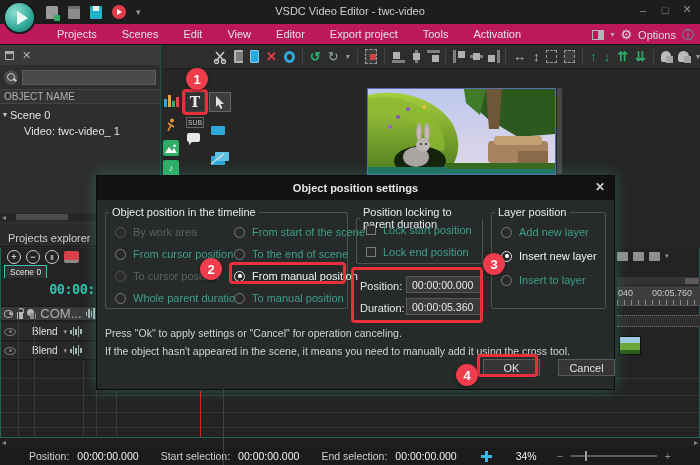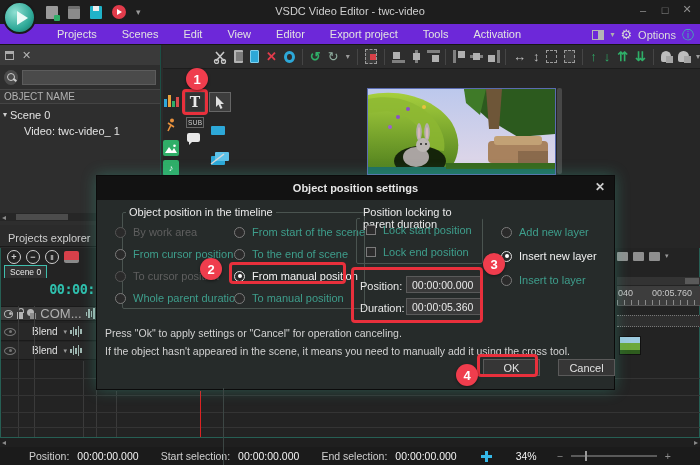--- a/index.html
+++ b/index.html
@@ -19,21 +19,21 @@
         border-top:7px solid transparent;border-bottom:7px solid transparent}
   .qa{width:12px;height:13px;background:#9a9a9a;border-radius:1px;position:relative}
   .qa.new::after{content:"";position:absolute;right:-2px;bottom:-2px;width:6px;height:6px;background:#2fae68;border-radius:1px}
   .qa.open{background:#8b8b8b;border-top:3px solid #6e6e6e}
   .qa.save{background:#1fb3c9}
   .qa.save::after{content:"";position:absolute;left:3px;top:0;width:6px;height:5px;background:#eee}
   .qa.export{background:#e23b4b;border-radius:50%;width:14px;height:14px}
   .qa.export::after{content:"";position:absolute;left:5px;top:4px;border-left:5px solid #fff;
         border-top:3px solid transparent;border-bottom:3px solid transparent}
   .wbtn{color:#8f8f8f;font-size:11px;width:22px;text-align:center}
-  .menubar{position:absolute;left:0;top:24px;width:700px;height:21px;background:#6d28d9;border-bottom:1px solid #171717}
+  .menubar{position:absolute;left:0;top:24px;width:700px;height:21px;background:#be185d;border-bottom:1px solid #171717}
   .menu-item{color:#e2e2e2;padding:0 2px}
   .layout-ico{width:12px;height:10px;border:1px solid #b5b5b5;position:relative}
   .layout-ico::after{content:"";position:absolute;right:0;top:0;width:5px;height:8px;background:#b5b5b5}
 
   
   .toolbar{position:absolute;left:163px;top:45px;width:537px;height:24px;background:#2d2d2d;
            border-bottom:1px solid #1d1d1d;display:flex;align-items:center;gap:7px;padding-left:50px}
   .tsep{width:1px;height:16px;background:#454545;flex:none}
   .gl{font-size:13px;line-height:1}
   .green{color:#2fae68;font-weight:bold}
@@ -491,21 +491,21 @@
     </span>
   <span style="color:#8f8f8f">+</span>
 </div>
 
 <div class="dialog">
   <div class="dlg-title">
     <span>Object position settings</span>
     <span class="dlg-close">✕</span>
   </div>
 
-  <fieldset style="left:25px;top:30px;width:243px;height:103px">
+  <fieldset style="left:8px;top:30px;width:243px;height:103px">
     <legend>Object position in the timeline</legend>
   </fieldset>
   <div class="abs" style="left:126px;top:212px;width:1px;height:92px;background:#3c4644"></div>
   <div class="opt" style="left:18px;top:50px">
     <span class="radio dim"></span>
       <span class="dis">By work area</span>
   </div>
   <div class="opt" style="left:18px;top:72px">
     <span class="radio"></span>
       <span class="teal">From cursor position</span>
@@ -540,20 +540,23 @@
   </fieldset>
   <div class="opt" style="left:269px;top:48px">
     <span class="cb"></span>
       <span class="teal">Lock start position</span>
   </div>
   <div class="opt" style="left:269px;top:70px">
     <span class="cb"></span>
       <span class="teal">Lock end position</span>
   </div>
 
+  <fieldset style="left:394px;top:30px;width:115px;height:103px">
+    <legend>Layer position</legend>
+  </fieldset>
   <div class="opt" style="left:404px;top:50px">
     <span class="radio"></span>
       <span class="teal">Add new layer</span>
   </div>
   <div class="opt" style="left:404px;top:74px">
     <span class="radio sel"></span>
       <span class="white">Insert new layer</span>
   </div>
   <div class="opt" style="left:404px;top:98px">
     <span class="radio"></span>

